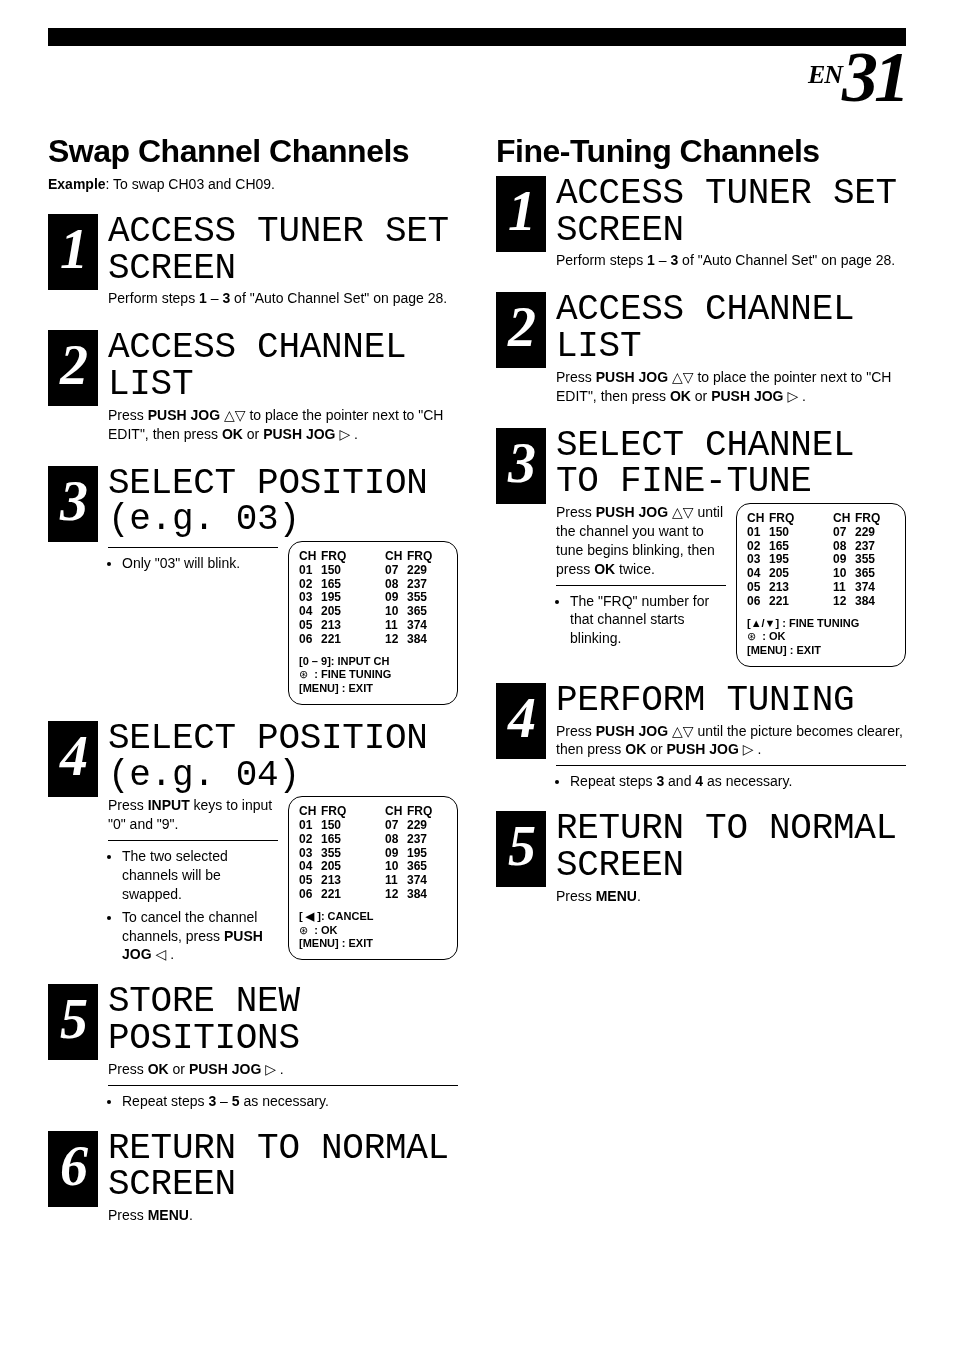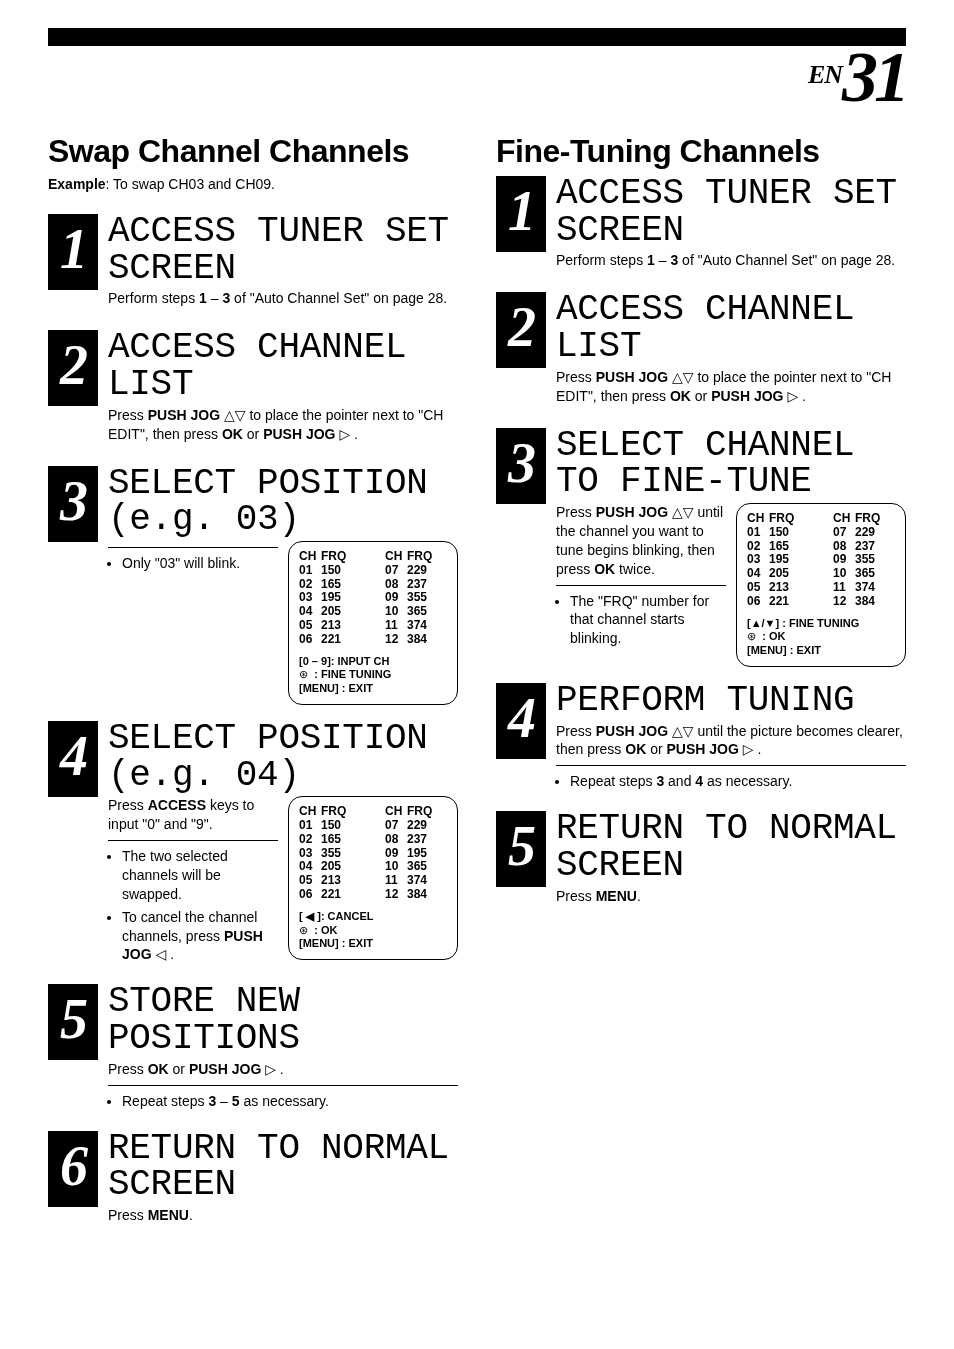--- a/index.html
+++ b/index.html
@@ -137,21 +137,21 @@
       </div>
     </div>
   </div>
 
   <div class="step">
     <div class="stepnum">4</div>
     <div class="stepbody">
       <p class="step-title">SELECT POSITION (e.g. 04)</p>
       <div class="step-flex">
         <div class="txtcol">
-          <p class="step-text"><span>Press </span><b>ACCESS</b><span> keys to input "0" and "9".</span></p>
+          <p class="step-text"><span>Press </span><b>INPUT</b><span> keys to input "0" and "9".</span></p>
           <hr class="thin">
           <ul class="bul">
             <li>The two selected channels will be swapped.</li>
             <li><span>To cancel the channel channels, press </span><b>PUSH JOG</b> <span class="tri-left"></span> .</li>
           </ul>
         </div>
         <div class="osd">
           <div class="osd-cols">
             <div>
               <div><span class="ch">CH</span><span>FRQ</span></div>

